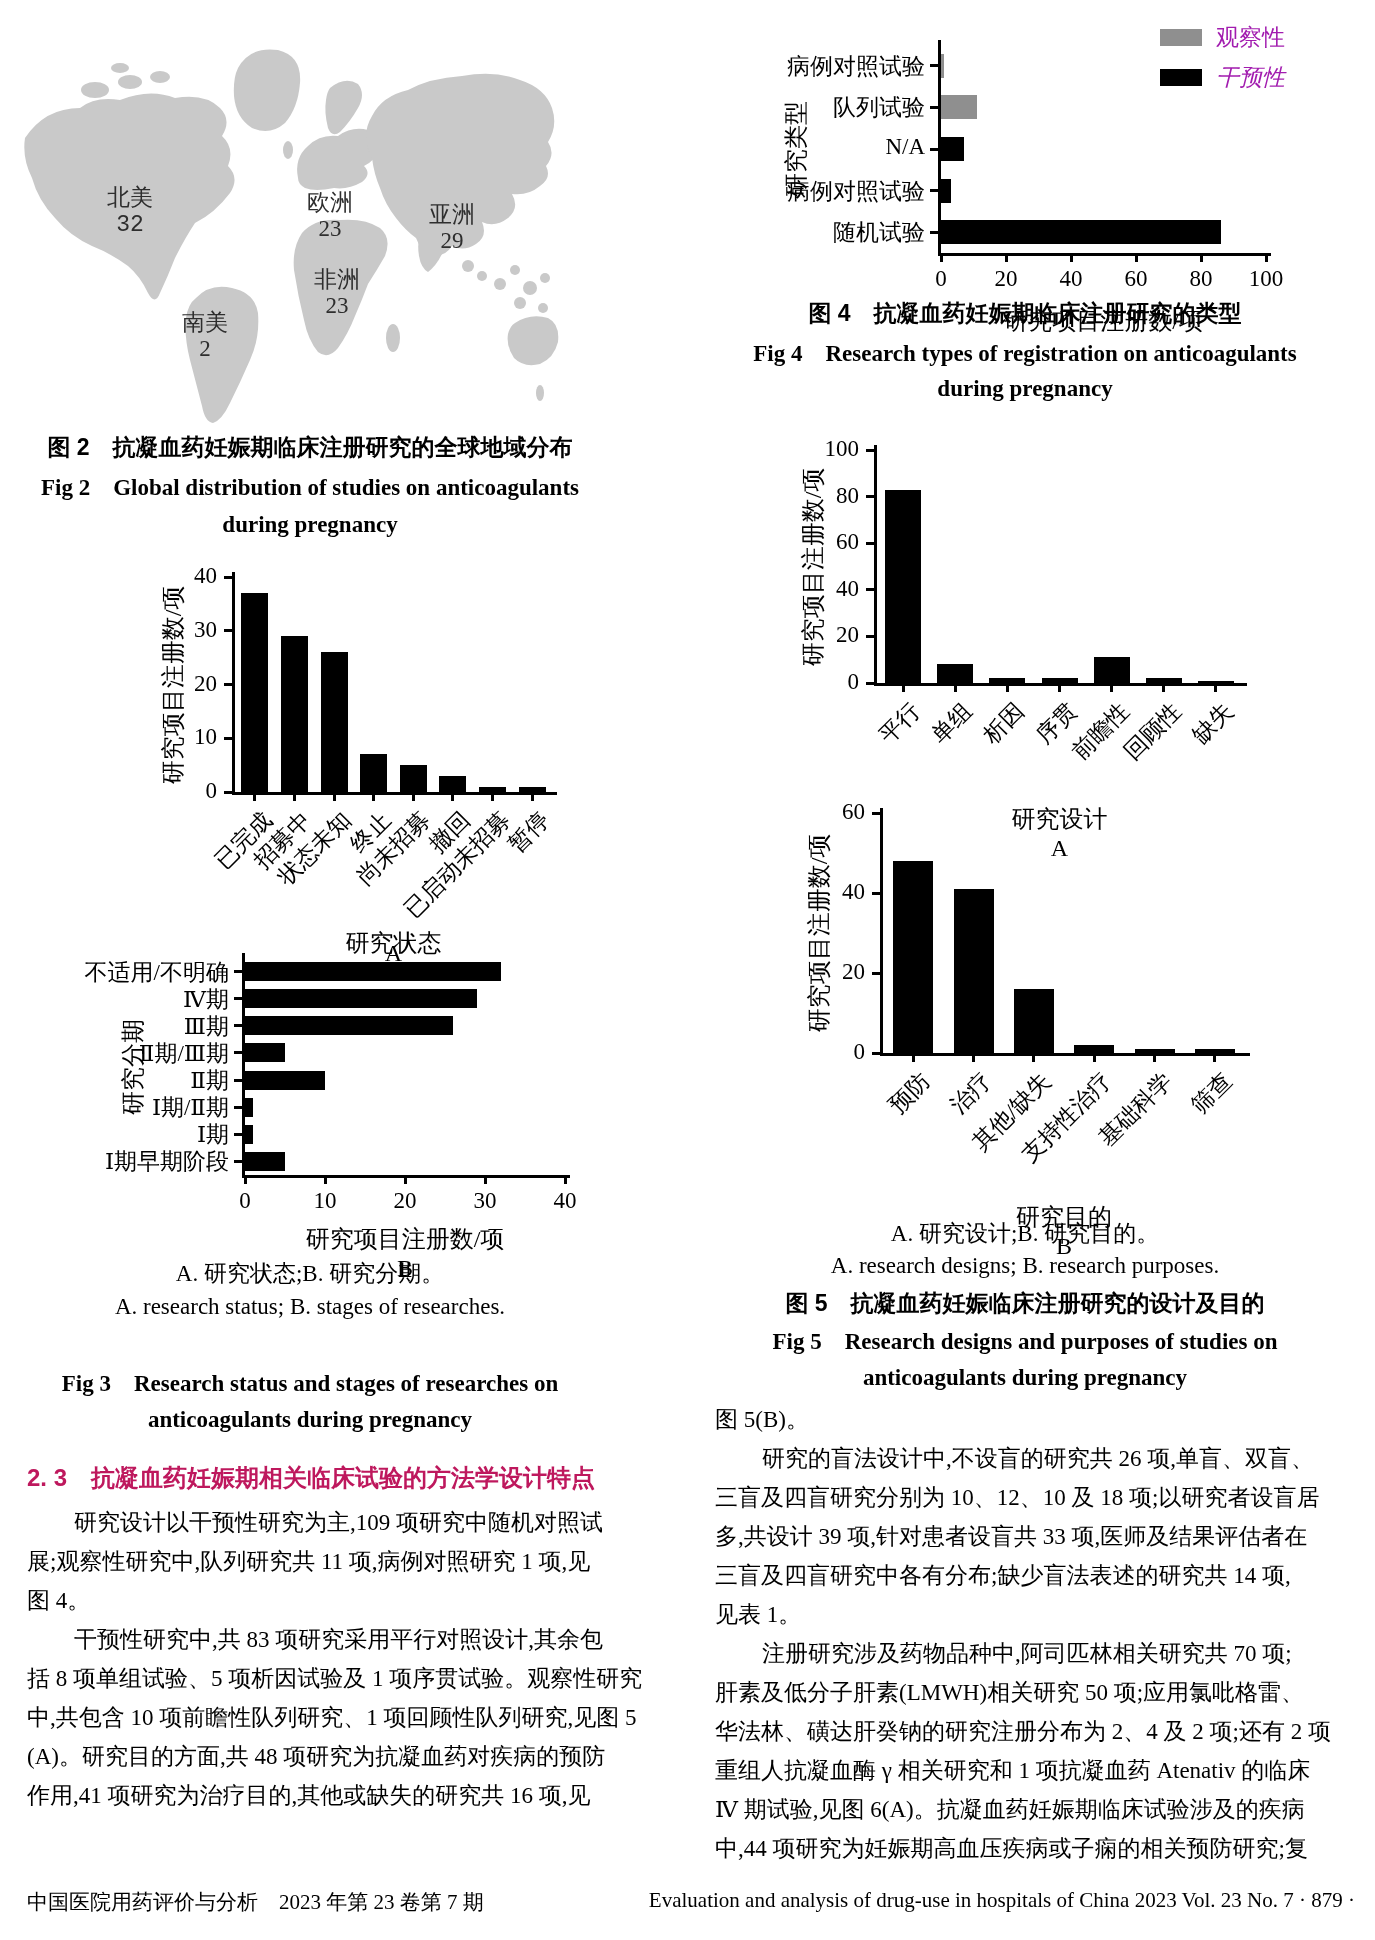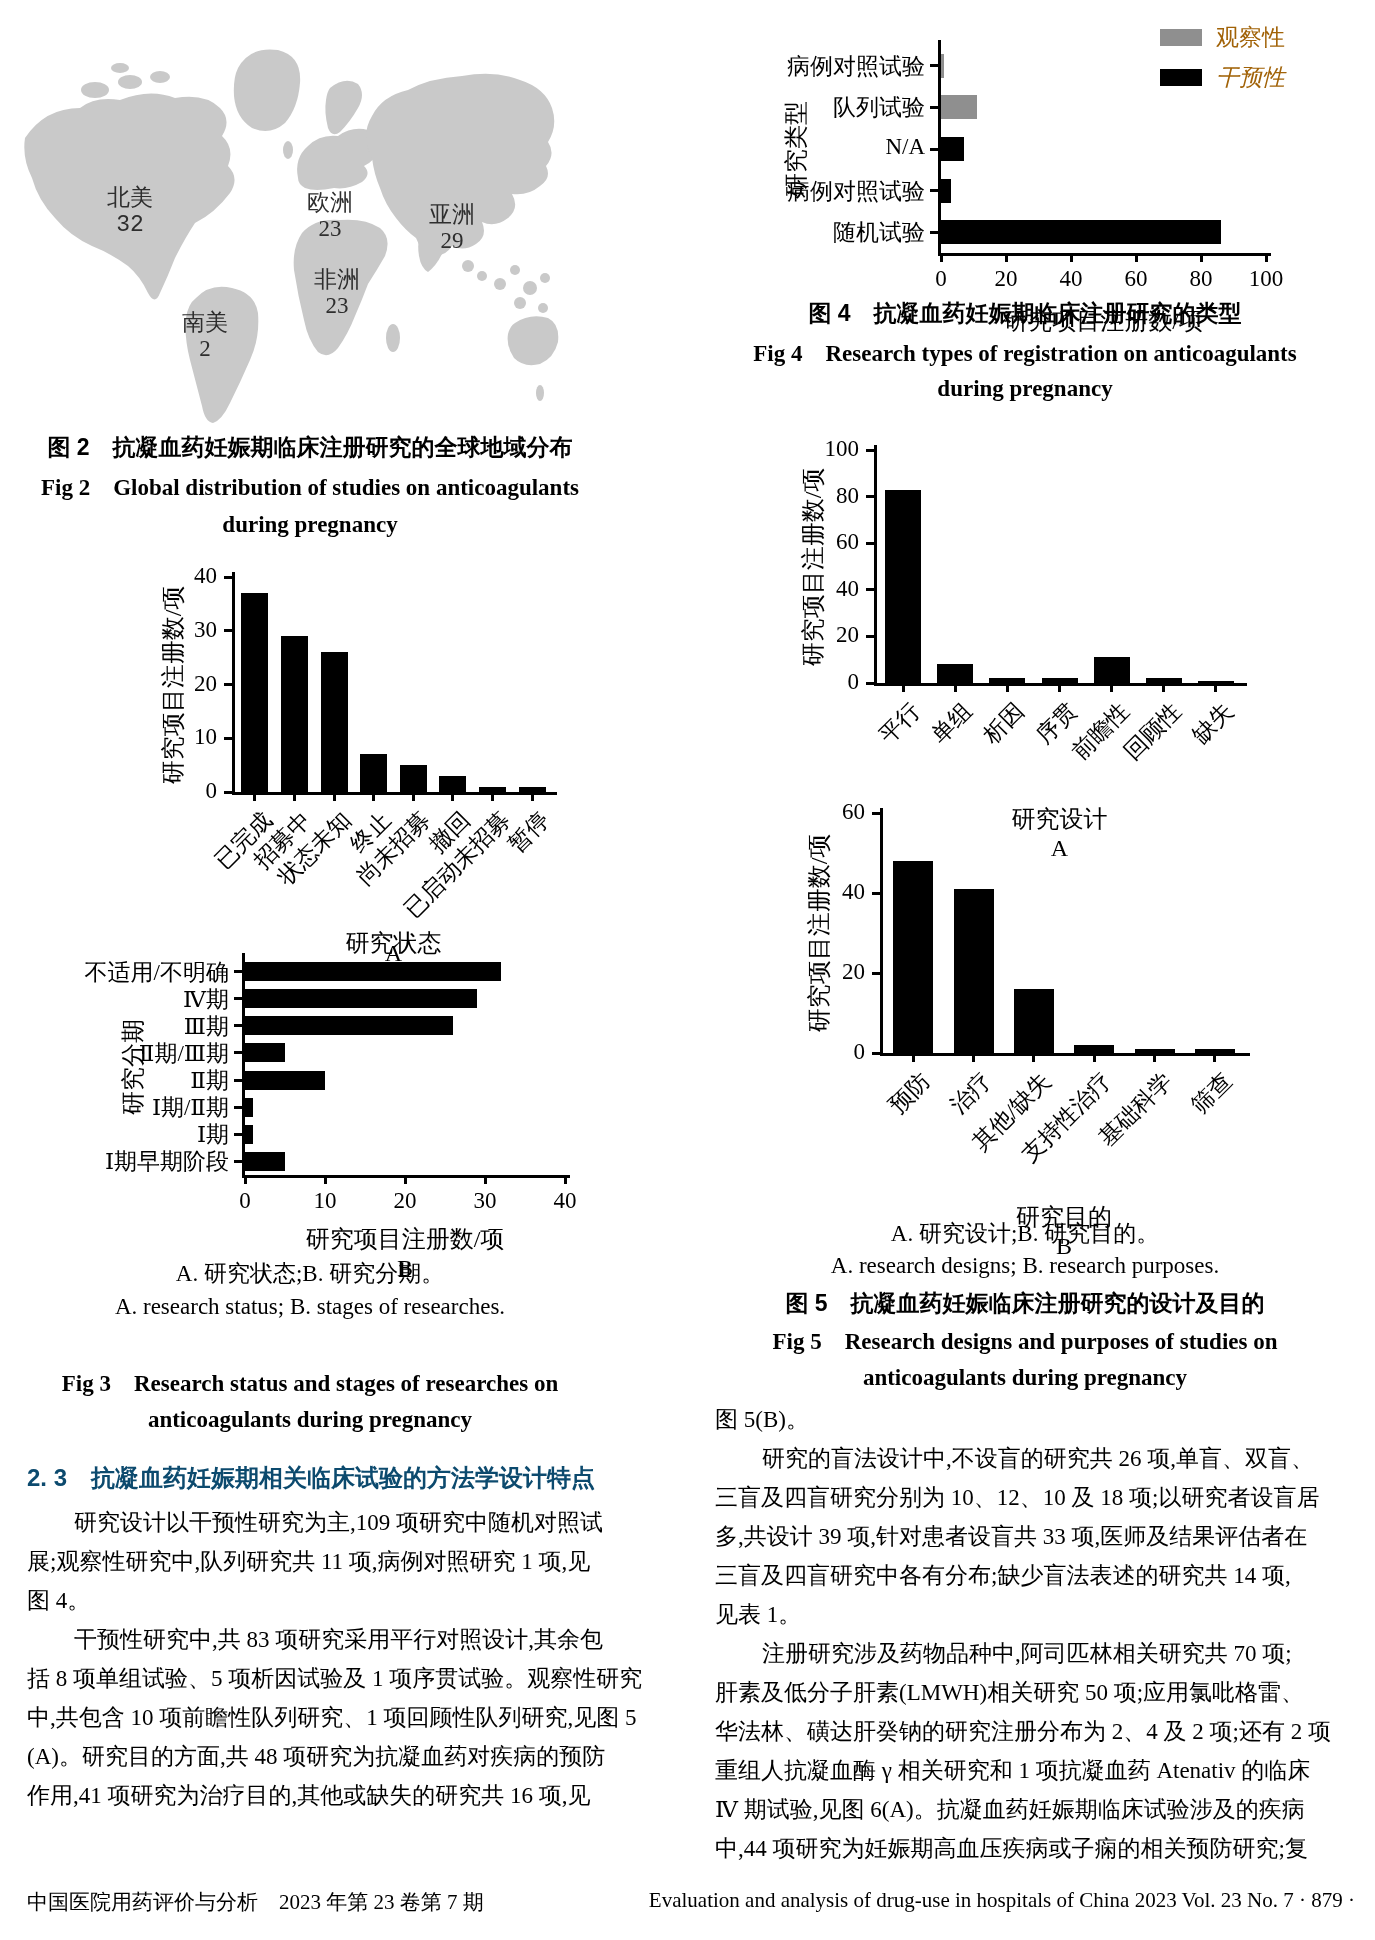--- a/index.html
+++ b/index.html
@@ -12,28 +12,28 @@
   .tickmark{position:absolute;background:#000;}
   .ticklabel{position:absolute;font-size:23px;color:#000;}
   .bar{position:absolute;}
   .catlabel{position:absolute;font-size:23px;text-align:right;white-space:nowrap;color:#000;}
   .xanchor{position:absolute;width:0;height:0;}
   .rotlabel{position:absolute;right:0;top:0;transform-origin:100% 0;
             transform:rotate(-45deg);white-space:nowrap;font-size:23px;color:#000;}
   .ylabel{position:absolute;transform:translate(-50%,-50%) rotate(-90deg);
           white-space:nowrap;font-size:24px;color:#000;}
   .xtitle,.panel{position:absolute;text-align:center;font-size:24px;color:#000;white-space:nowrap;}
-  .legend-row{position:absolute;display:flex;align-items:center;font-size:23px;color:#a16207;}
+  .legend-row{position:absolute;display:flex;align-items:center;font-size:23px;color:#a21caf;}
   .legend-swatch{width:42px;height:17px;margin-right:14px;flex:0 0 auto;}
   .cap{position:absolute;text-align:center;white-space:nowrap;color:#000;}
   .zh-bold{font-family:"Liberation Sans","DejaVu Sans",sans-serif;font-weight:bold;font-size:23px;}
   .en-bold{font-weight:bold;font-size:23px;}
   .note{font-size:23px;}
   .heading{position:absolute;font-family:"Liberation Sans","DejaVu Sans",sans-serif;
-           font-weight:bold;font-size:24px;white-space:nowrap;color:#0c4a6e;}
+           font-weight:bold;font-size:24px;white-space:nowrap;color:#be185d;}
   .para{position:absolute;}
   .para .line{height:39px;line-height:39px;font-size:23px;white-space:nowrap;color:#000;}
   .para .line.indent{padding-left:47px;}
   .map-label{position:absolute;transform:translateX(-50%);text-align:center;
              color:#2e2e2e;font-size:23px;line-height:26px;white-space:nowrap;}
   .footer{position:absolute;display:flex;justify-content:space-between;
           font-size:21px;color:#000;}
 </style>
 </head>
 <body>

